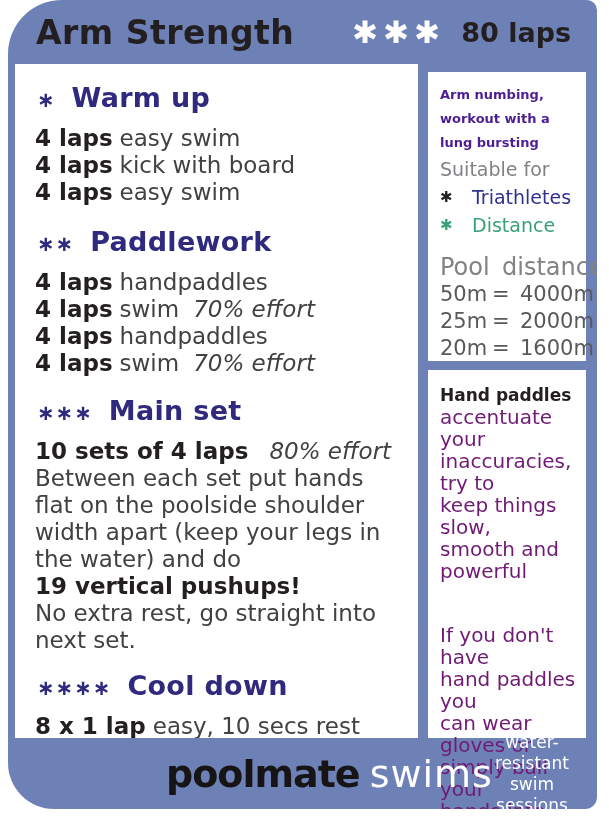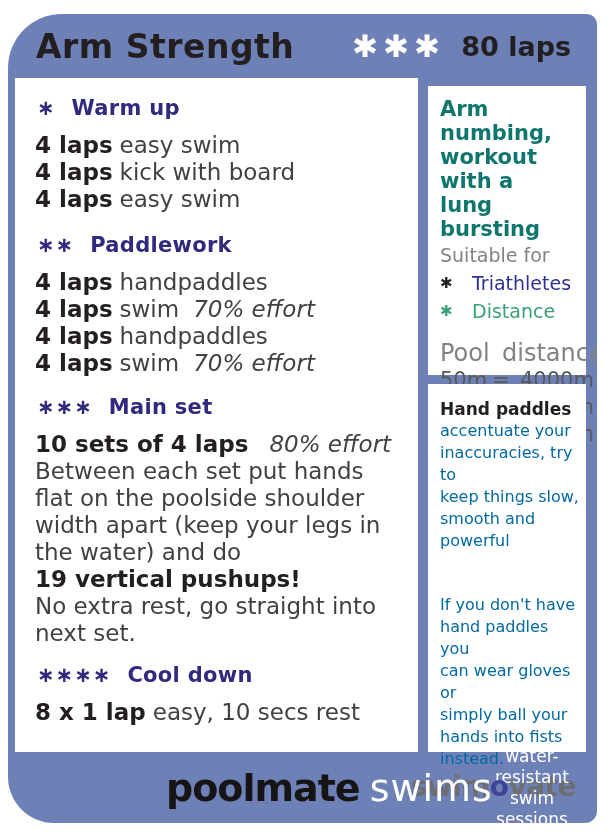--- a/index.html
+++ b/index.html
@@ -2,61 +2,61 @@
 <html><head>
 <meta charset="utf-8">
 <style>
   html,body{margin:0;padding:0;}
   body{
     width:609px;height:837px;background:#ffffff;position:relative;
     font-family:"DejaVu Sans","Liberation Sans",sans-serif;
     -webkit-font-smoothing:antialiased;
   }
   .card{
-    position:absolute;left:8px;top:14px;width:589px;height:809px;
+    position:absolute;left:8px;top:0;width:589px;height:809px;
     background:#6e81b7;border-radius:54px 10px 12px 46px;overflow:hidden;
   }
   
   .header{height:64px;display:flex;align-items:center;}
   .hdr-title{font-size:33px;font-weight:700;color:#231f20;margin-left:28px;letter-spacing:.5px;white-space:nowrap;}
   .hdr-stars{color:#ffffff;font-size:31px;font-weight:700;margin-left:58px;letter-spacing:5px;white-space:nowrap;}
   .hdr-laps{font-size:27px;font-weight:700;color:#231f20;margin-left:16px;white-space:nowrap;}
   
   .cbody{display:flex;height:674px;}
   .main{
     background:#ffffff;margin-left:7px;width:403px;box-sizing:border-box;
     padding:8px 12px 0 20px;overflow:hidden;
   }
   .sec-head{display:flex;align-items:baseline;color:#2f2a7d;}
   .sec-stars{font-size:21px;font-weight:700;letter-spacing:1px;margin-left:2px;margin-right:16px;white-space:nowrap;}
-  .sec-title{font-size:21px;font-weight:700;letter-spacing:.3px;white-space:nowrap;}
+  .sec-title{font-size:27px;font-weight:700;letter-spacing:.3px;white-space:nowrap;}
   .mt1{margin-top:10px;} .mt2{margin-top:20px;} .mt3{margin-top:18px;} .mt4{margin-top:16px;}
   .items{margin-top:12px;}
   .wline{font-size:23px;line-height:27px;color:#414042;white-space:nowrap;}
   .wline b{color:#231f20;font-weight:700;margin-right:7px;}
   .wline i{color:#414042;margin-left:14px;}
   .para{font-size:23px;line-height:27px;color:#414042;}
   .emph{font-size:23px;line-height:27px;font-weight:700;color:#231f20;}
   
   .sidebar{width:158px;margin-left:10px;margin-top:8px;display:flex;flex-direction:column;gap:9px;}
   .box{background:#ffffff;box-sizing:border-box;}
   .box1{height:289px;padding:11px 6px 0 12px;}
   .box2{height:368px;padding:14px 6px 4px 12px;display:flex;flex-direction:column;}
-  .info-title{font-weight:700;color:#0f766e;font-size:21px;line-height:24px;}
+  .info-title{font-weight:700;color:#4c1d95;font-size:13px;line-height:24px;}
   .suitable{color:#808285;font-size:19px;margin-top:3px;}
   .bullet{display:flex;align-items:center;margin-top:7px;font-size:19px;line-height:21px;}
   .bstar{width:32px;font-size:15px;flex:none;}
   .bstar.dark{color:#231f20;} .bstar.green{color:#39a175;}
   .blabel.indigo{color:#2e3192;} .blabel.green{color:#39a175;}
   .pool-head{display:flex;color:#808285;font-size:24px;margin-top:17px;}
   .pool-head span:first-child{width:62px;flex:none;}
   .pool-row{display:flex;color:#58595b;font-size:21px;line-height:27px;}
   .pool-row .c1{width:52px;flex:none;} .pool-row .c2{width:28px;flex:none;}
   .tip-title{font-weight:700;font-size:17px;line-height:22px;color:#231f20;}
-  .tip-para{font-size:16px;line-height:22px;color:#0369a1;}
+  .tip-para{font-size:20px;line-height:22px;color:#701a75;}
   .tip-para.second{margin-top:42px;}
   .logo{
     margin-top:auto;margin-bottom:26px;align-self:flex-end;margin-right:4px;
     font-size:28px;font-weight:600;color:#6d6e71;letter-spacing:-.5px;white-space:nowrap;
   }
   .lo{color:#3e4397;font-weight:700;position:relative;display:inline-block;}
   
   .footer{height:71px;display:flex;align-items:center;}
   .brand{margin-left:158px;display:flex;white-space:nowrap;}
   .brand-bold{font-size:38px;font-weight:700;color:#161414;letter-spacing:-1px;}

